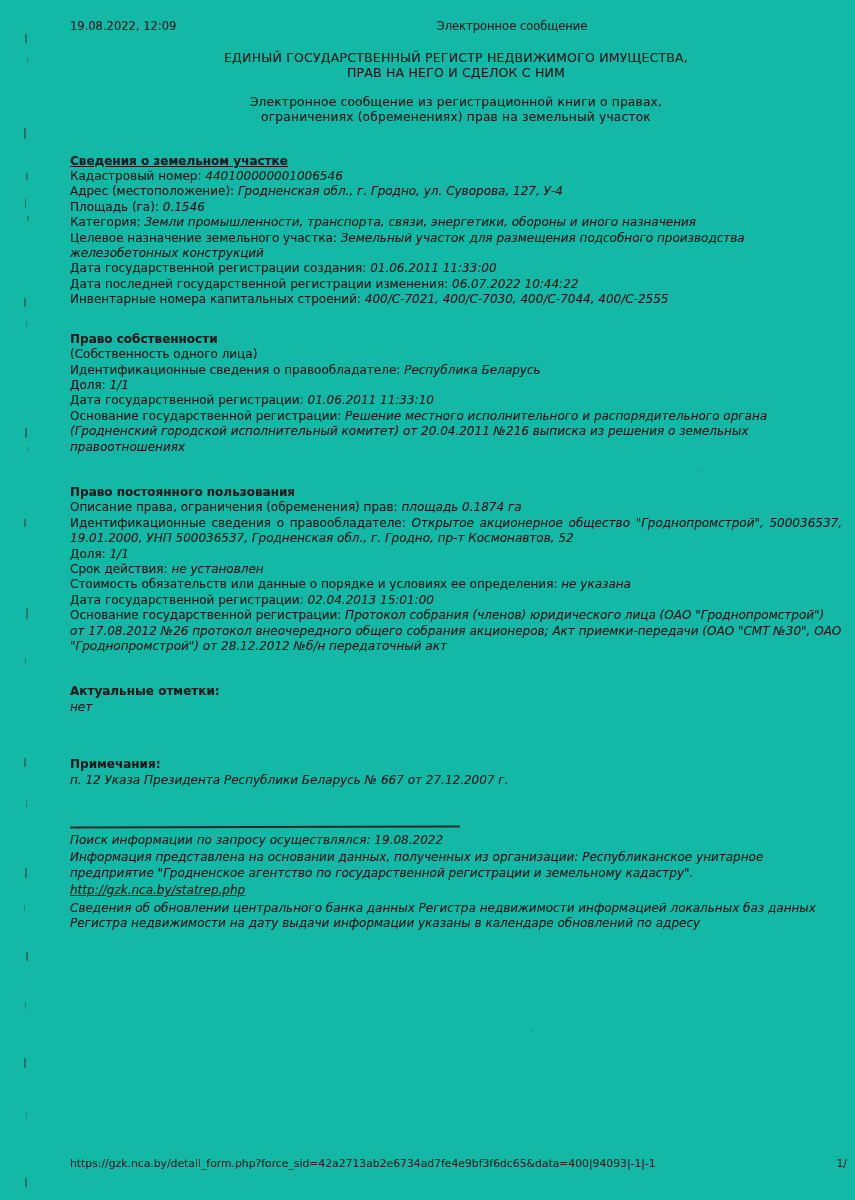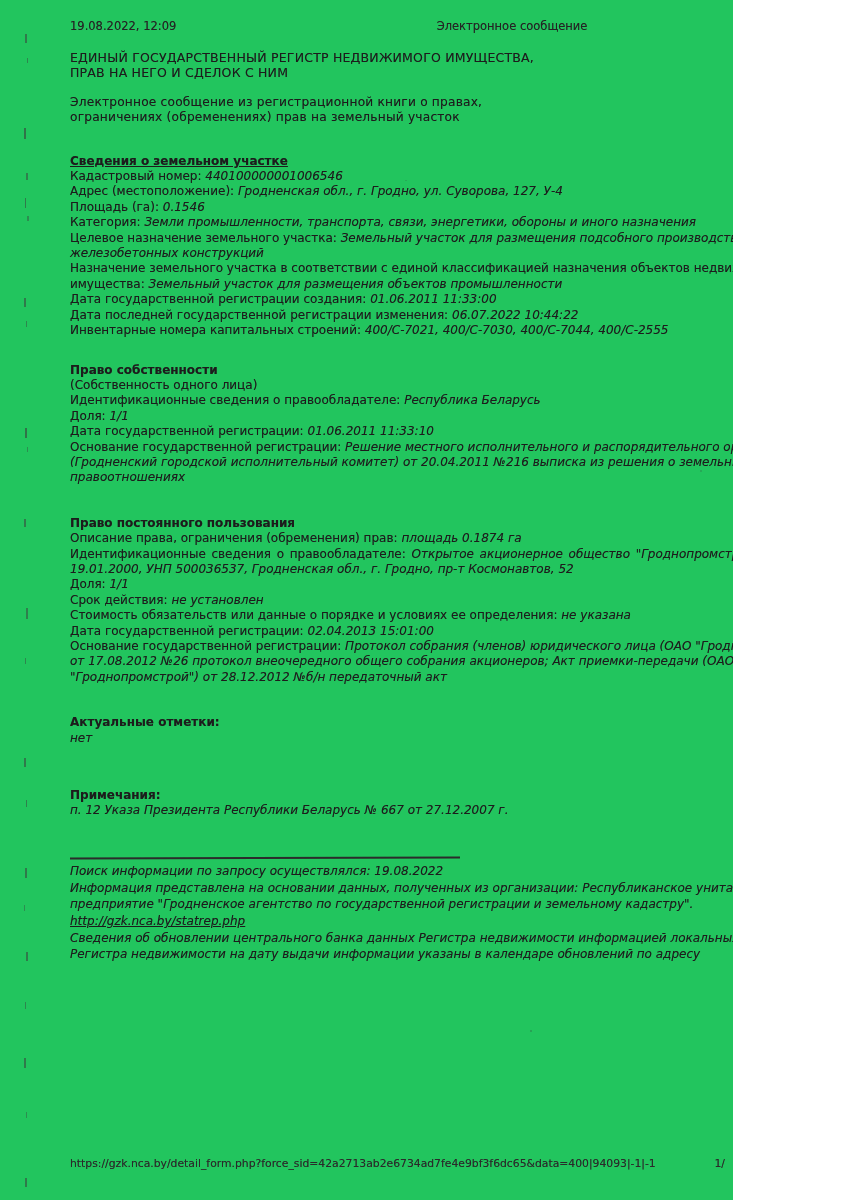--- a/index.html
+++ b/index.html
@@ -1,30 +1,30 @@
 <!DOCTYPE html>
 <html><head>
 <meta charset="utf-8">
 <style>
   html,body { margin:0; padding:0; background:#ffffff; }
   .page {
     position:relative;
-    width:733px; height:1200px;
-    background:#22c55e;
+    width:855px; height:1200px;
+    background:#14b8a6;
     font-family:"DejaVu Sans","Liberation Sans",sans-serif;
     color:#1c1c1c;
     overflow:hidden;
   }
   .page * { box-sizing:border-box; }
   
   .print-datetime { position:absolute; left:70px; top:19px; font-size:11.5px; color:#242424; white-space:nowrap; }
   .print-doclabel { position:absolute; left:512px; top:19px; transform:translateX(-50%); font-size:11.5px; color:#242424; white-space:nowrap; }
   
   .content { position:absolute; left:70px; top:44px; width:772px; font-size:12px; line-height:15.4px; }
-  .center-block { letter-spacing:.2px; }
+  .center-block { text-align:center; letter-spacing:.2px; }
   .doc-title { margin-top:6px; font-size:12.5px; }
   .doc-subtitle { margin-top:14px; font-size:12.2px; }
   p { margin:0; }
   .sec { margin-top:0; }
   .sec-title { font-weight:bold; }
   .u { text-decoration:underline; }
   .val { font-style:italic; }
   .just { text-align:justify; }
   .gap-land { margin-top:28px; }
   .gap-own { margin-top:24px; }
@@ -100,21 +100,20 @@
       <p>ограничениях (обременениях) прав на земельный участок</p>
     </div>
 
     <div class="sec gap-land">
       <p class="sec-title u">Сведения о земельном участке</p>
       <p class="row"><span>Кадастровый номер:</span> <span class="val">440100000001006546</span></p>
       <p class="row"><span>Адрес (местоположение):</span> <span class="val">Гродненская обл., г. Гродно, ул. Суворова, 127, У-4</span></p>
       <p class="row"><span>Площадь (га):</span> <span class="val">0.1546</span></p>
       <p class="row"><span>Категория:</span> <span class="val">Земли промышленности, транспорта, связи, энергетики, обороны и иного назначения</span></p>
       <p class="row"><span>Целевое назначение земельного участка:</span> <span class="val">Земельный участок для размещения подсобного производства железобетонных конструкций</span></p>
-      <p class="row"><span>Назначение земельного участка в соответствии с единой классификацией назначения объектов недвижимого имущества:</span> <span class="val">Земельный участок для размещения объектов промышленности</span></p>
       <p class="row"><span>Дата государственной регистрации создания:</span> <span class="val">01.06.2011 11:33:00</span></p>
       <p class="row"><span>Дата последней государственной регистрации изменения:</span> <span class="val">06.07.2022 10:44:22</span></p>
       <p class="row"><span>Инвентарные номера капитальных строений:</span> <span class="val">400/С-7021, 400/С-7030, 400/С-7044, 400/С-2555</span></p>
     </div>
 
     <div class="sec gap-own">
       <p class="sec-title">Право собственности</p>
       <p>(Собственность одного лица)</p>
       <p class="row"><span>Идентификационные сведения о правообладателе:</span> <span class="val">Республика Беларусь</span></p>
       <p class="row"><span>Доля:</span> <span class="val">1/1</span></p>

